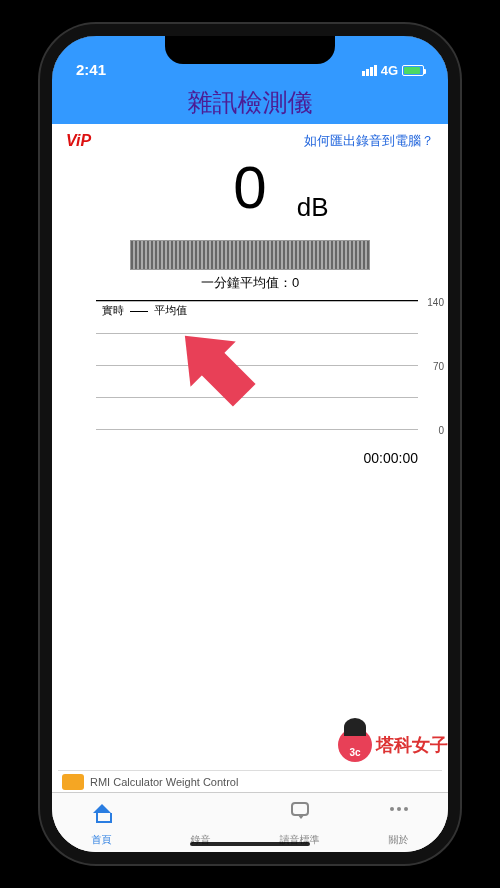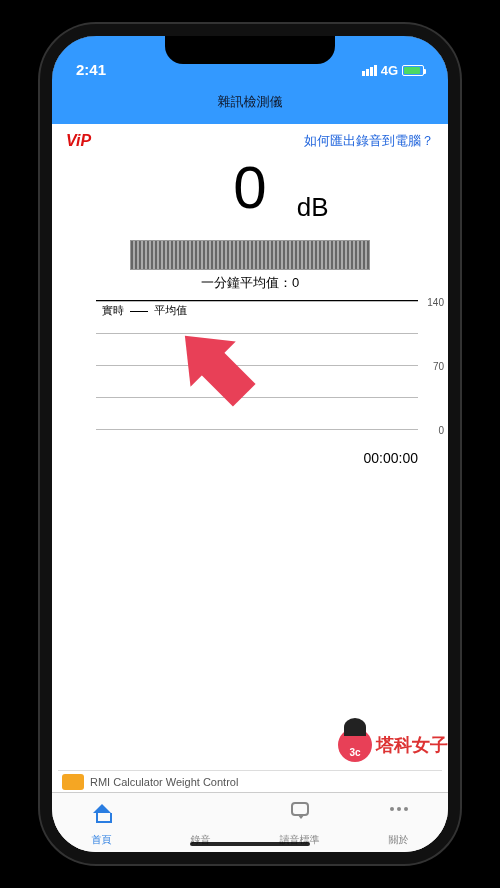--- a/index.html
+++ b/index.html
@@ -28,21 +28,21 @@
   padding: 0 24px 2px; font-size:15px; font-weight:600;
 }
 .status-right { display:flex; align-items:center; gap:4px; font-size:13px;margin-top:13px;}
 .signal { display:inline-flex; gap:1px; align-items:flex-end;}
 .signal span { width:3px; background:#fff; display:inline-block;}
 .signal span:nth-child(1){height:5px}.signal span:nth-child(2){height:7px}.signal span:nth-child(3){height:9px}.signal span:nth-child(4){height:11px}
 .battery { width:22px; height:11px; border:1px solid #fff; border-radius:2px; position:relative;}
 .battery::after{content:"";position:absolute;right:-3px;top:3px;width:2px;height:5px;background:#fff;border-radius:0 1px 1px 0;}
 .battery-fill{position:absolute;left:1px;top:1px;bottom:1px;width:16px;background:#4cd964;border-radius:1px;}
 
-.nav-bar { height:44px; background:#3399ff; color:#0f172a; display:flex; align-items:center; justify-content:center; font-size:13px; }
+.nav-bar { height:44px; background:#3399ff; color:#4c1d95; display:flex; align-items:center; justify-content:center; font-size:25px; }
 
 .content { flex:1; background:#fff; position:relative; overflow:hidden; }
 .top-row { display:flex; justify-content:space-between; padding:8px 14px 4px; align-items:center;text-align:right;}
 .vip { color:#d11; font-weight:700; font-style:italic; font-size:16px; }
 .help-link { color:#2266dd; font-size:13px; }
 
 .reading-row { text-align:center; margin-top:4px; position:relative; height:76px;}
 .reading-val { font-size:60px; font-weight:400; line-height:1; display:inline-block;}
 .db-unit { font-size:26px; position:absolute; margin-left:30px; top:34px;}
 

